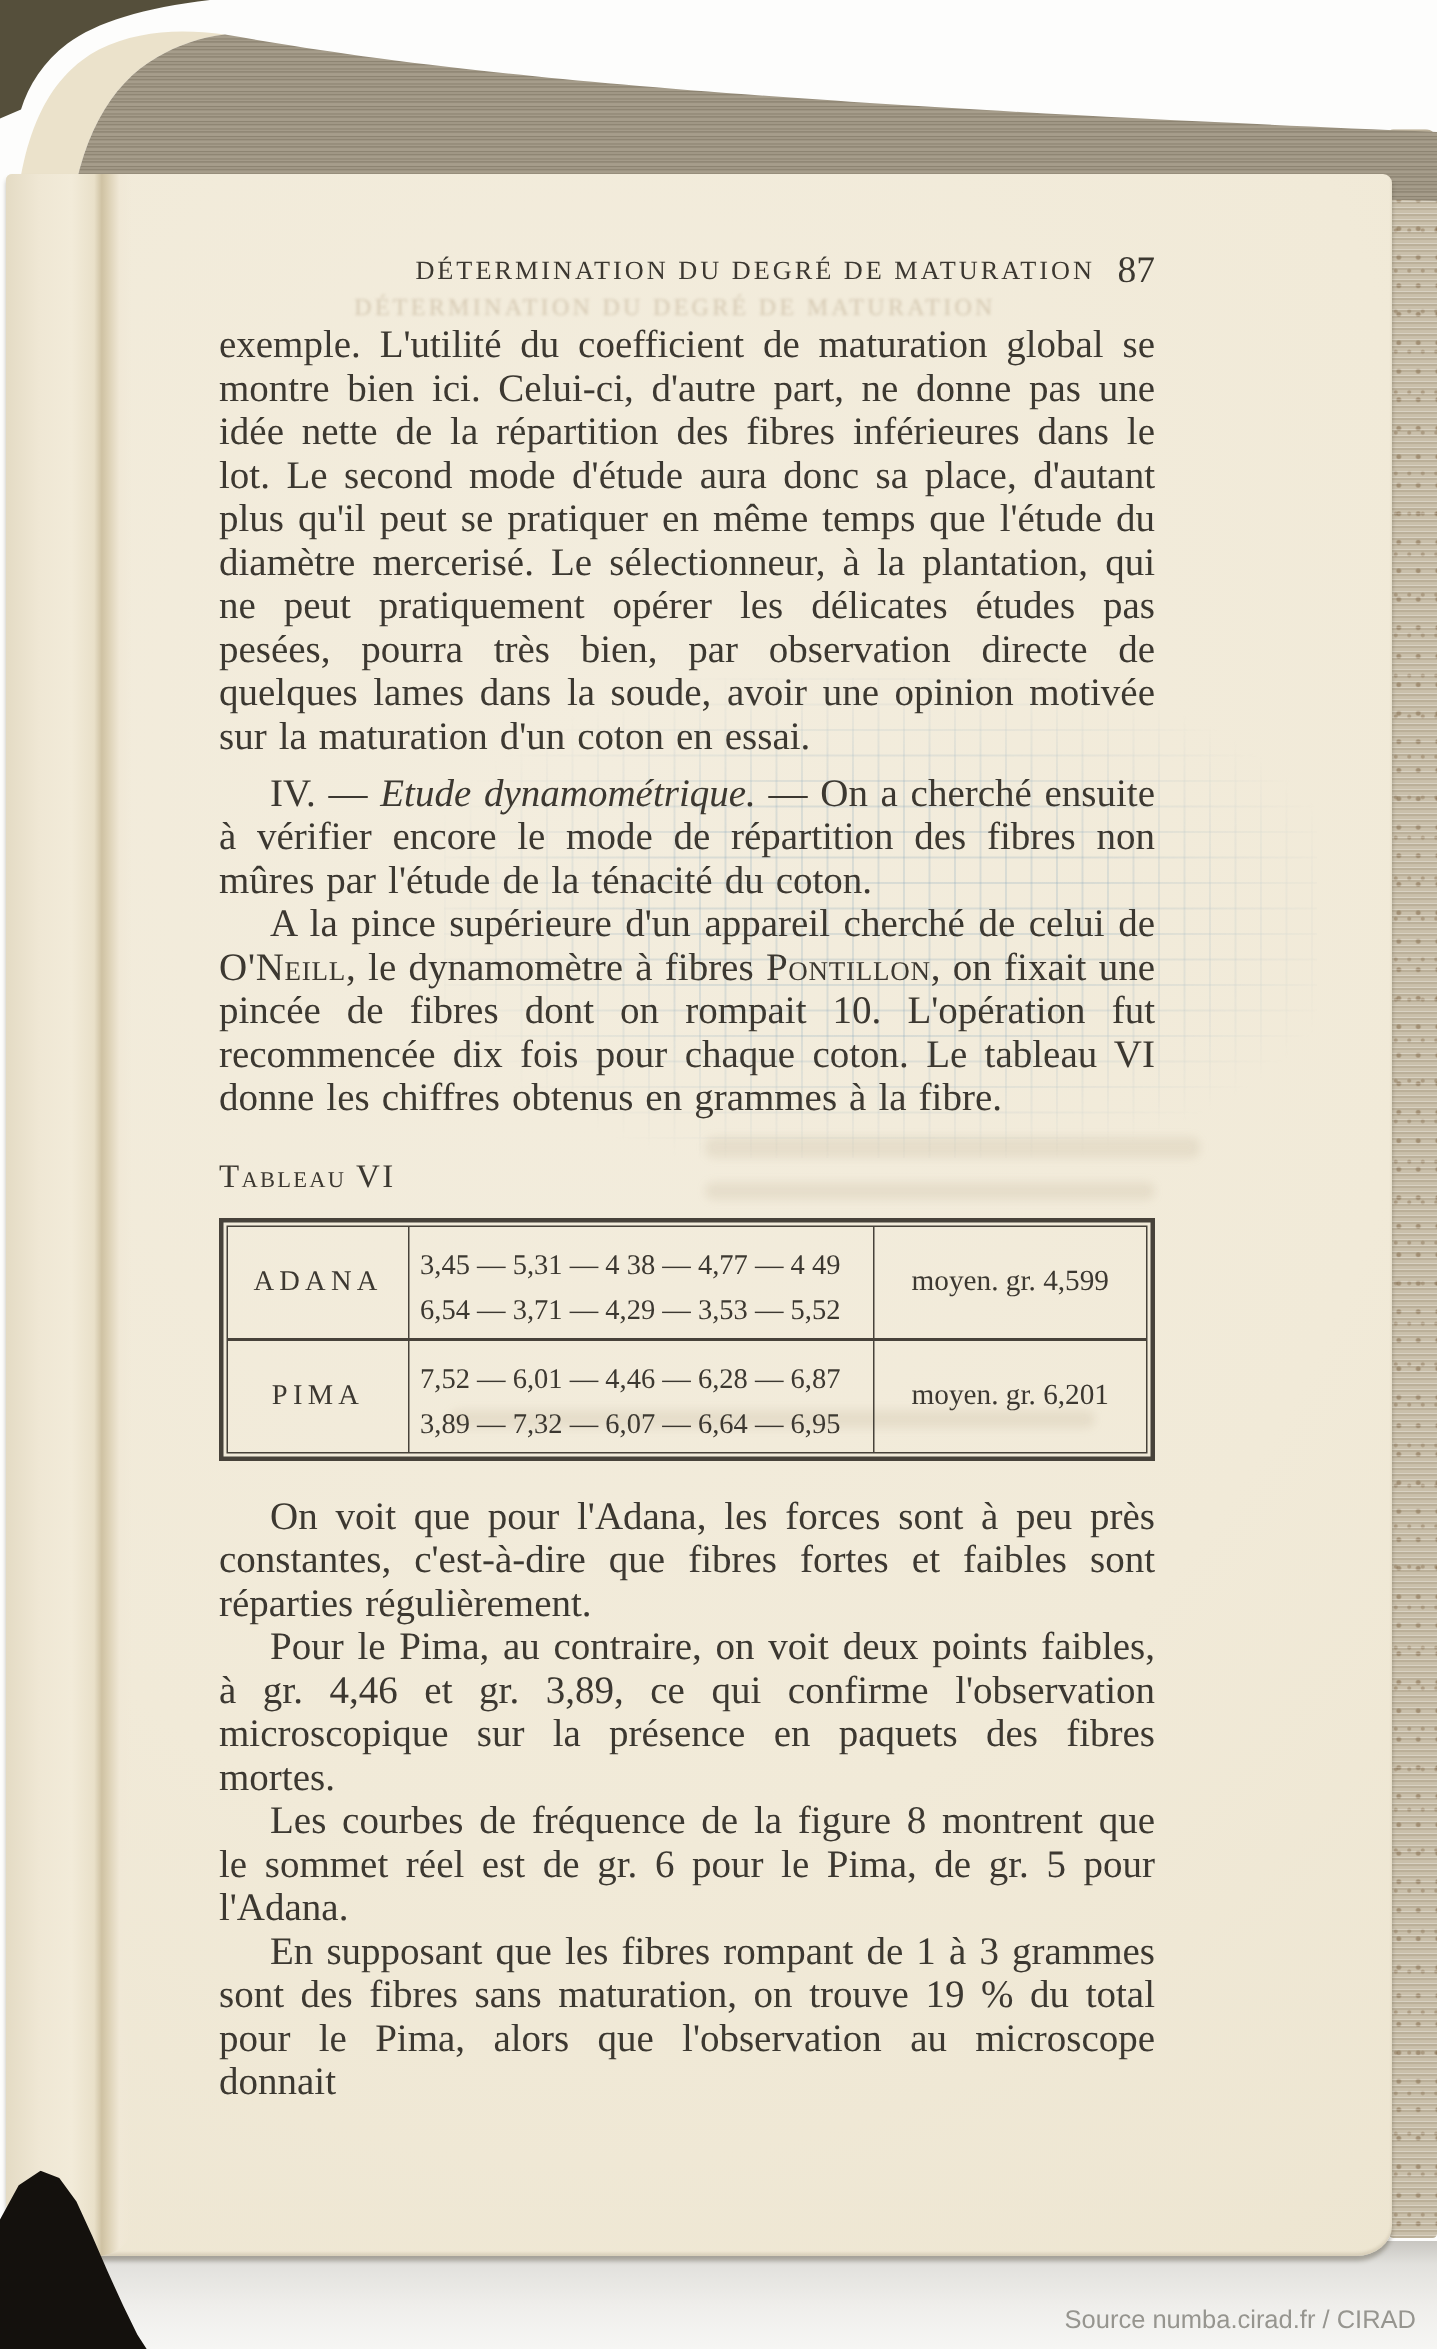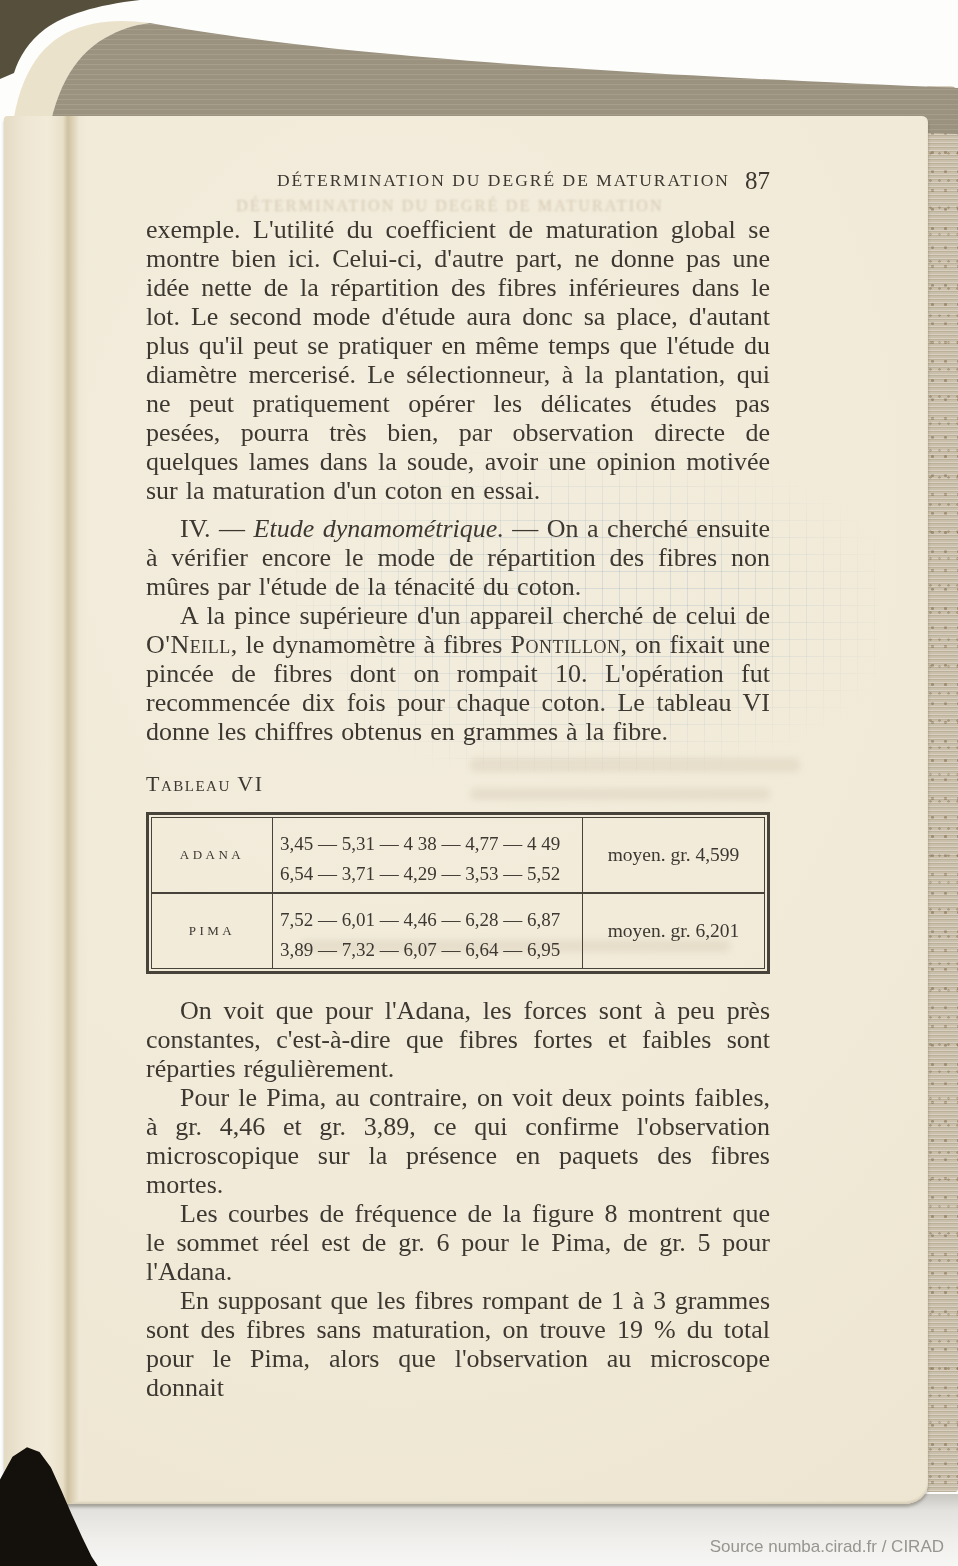--- a/index.html
+++ b/index.html
@@ -67,21 +67,21 @@
   .tbl-heading{margin:25px 0 0;text-align:left;font-size:22px;
     font-variant:small-caps;letter-spacing:1.5px;font-weight:normal;}
 
   
   .tablevi{margin-top:15px;border:3px solid #47423a;padding:2px;}
   .tbl-inner{border:1px solid #47423a;}
   .tbl-row{display:flex;align-items:stretch;}
   .tbl-row + .tbl-row{border-top:2px solid #47423a;}
   .cell{display:flex;}
   .cell.lbl{width:120px;align-items:center;justify-content:center;
-    font-size:13px;letter-spacing:3.5px;}
+    font-size:19px;letter-spacing:3.5px;}
   .cell.vals{width:298px;flex-direction:column;justify-content:center;
     border-left:1px solid #47423a;border-right:1px solid #47423a;
     padding:11px 4px 3px 7px;font-size:19px;line-height:30px;white-space:nowrap;}
   .cell.mean{flex:1;align-items:center;justify-content:center;font-size:19.5px;}
 
   
   .black-blob{position:absolute;left:0;top:1446px;width:104px;height:120px;background:#14110d;
     clip-path:polygon(0 28%,12% 9%,26% 1%,38% 5%,49% 18%,59% 37%,69% 57%,79% 76%,88% 92%,94% 100%,0 100%);}
 
   .credit{position:absolute;right:14px;top:1537px;

